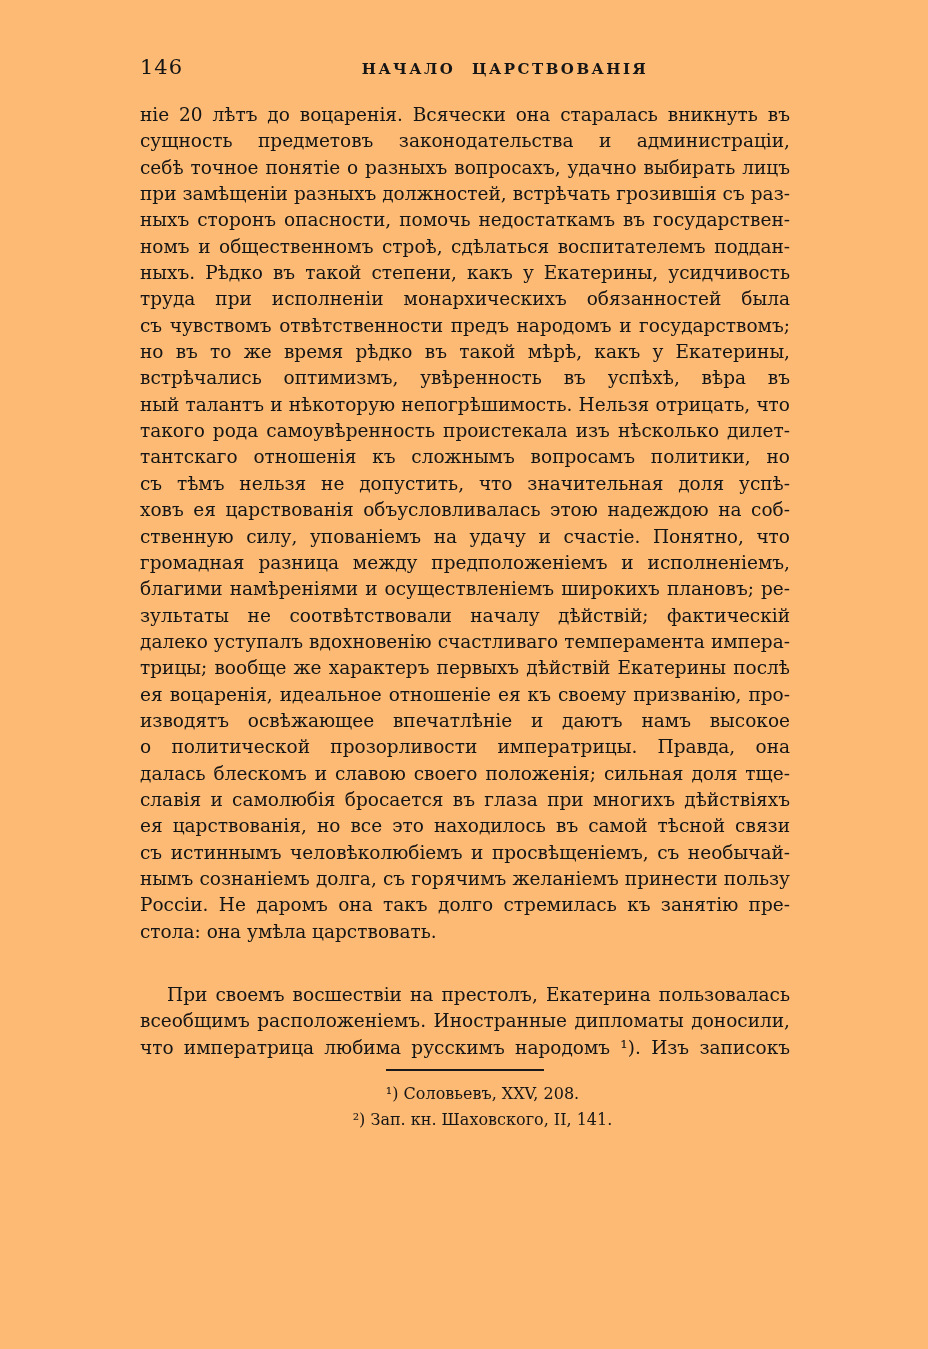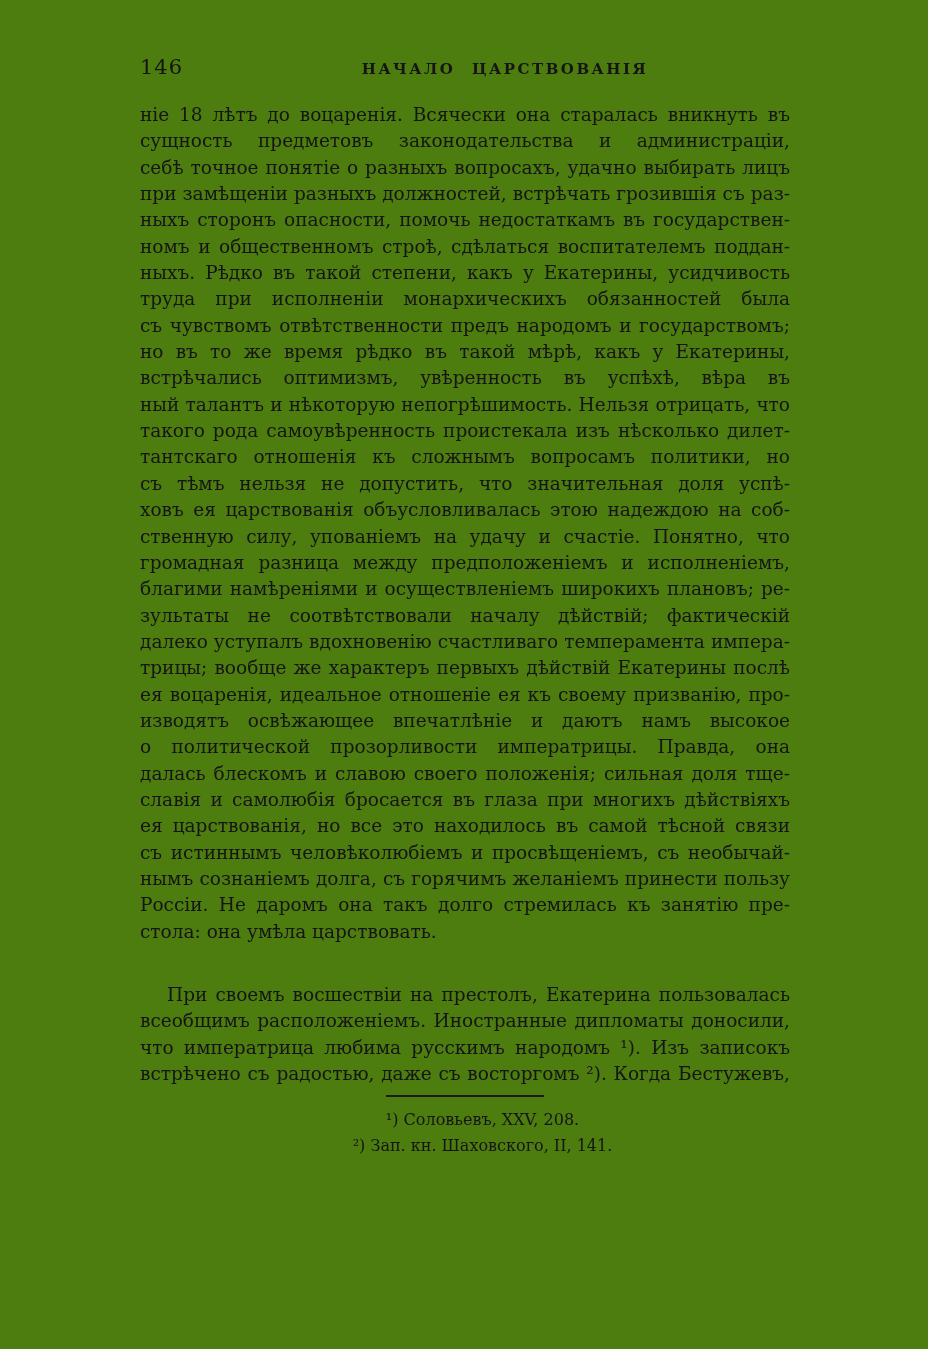--- a/index.html
+++ b/index.html
@@ -4,21 +4,21 @@
 <style>
   html, body {
     margin: 0;
     padding: 0;
     background: #ffffff;
   }
   .page {
     position: relative;
     width: 928px;
     height: 1349px;
-    background: #4d7c0f;
+    background: #fdba74;
     color: #151515;
     font-family: "DejaVu Serif", serif;
     overflow: hidden;
     text-decoration: underline;
   }
   .page-number {
     position: absolute;
     left: 140px;
     top: 55px;
     font-size: 21px;
@@ -85,21 +85,21 @@
 <body>
 
 <div class="page">
 
   <div class="page-number">146</div>
   <div class="running-head">НАЧАЛО ЦАРСТВОВАНІЯ</div>
 
   <div class="content">
 
     <div class="para-1">
-      <div class="line">ніе 18 лѣтъ до воцаренія. Всячески она старалась вникнуть въ</div>
+      <div class="line">ніе 20 лѣтъ до воцаренія. Всячески она старалась вникнуть въ</div>
       <div class="line">сущность предметовъ законодательства и администраціи, составить</div>
       <div class="line">себѣ точное понятіе о разныхъ вопросахъ, удачно выбирать лицъ</div>
       <div class="line">при замѣщеніи разныхъ должностей, встрѣчать грозившія съ раз-</div>
       <div class="line">ныхъ сторонъ опасности, помочь недостаткамъ въ государствен-</div>
       <div class="line">номъ и общественномъ строѣ, сдѣлаться воспитателемъ поддан-</div>
       <div class="line">ныхъ. Рѣдко въ такой степени, какъ у Екатерины, усидчивость</div>
       <div class="line">труда при исполненіи монархическихъ обязанностей была связана</div>
       <div class="line">съ чувствомъ отвѣтственности предъ народомъ и государствомъ;</div>
       <div class="line">но въ то же время рѣдко въ такой мѣрѣ, какъ у Екатерины,</div>
       <div class="line">встрѣчались оптимизмъ, увѣренность въ успѣхѣ, вѣра въ собствен-</div>
@@ -123,21 +123,20 @@
       <div class="line">съ истиннымъ человѣколюбіемъ и просвѣщеніемъ, съ необычай-</div>
       <div class="line">нымъ сознаніемъ долга, съ горячимъ желаніемъ принести пользу</div>
       <div class="line">Россіи. Не даромъ она такъ долго стремилась къ занятію пре-</div>
       <div class="line last">стола: она умѣла царствовать.</div>
     </div>
 
     <div class="para-2">
       <div class="line">При своемъ восшествіи на престолъ, Екатерина пользовалась</div>
       <div class="line">всеобщимъ расположеніемъ. Иностранные дипломаты доносили,</div>
       <div class="line">что императрица любима русскимъ народомъ ¹). Изъ записокъ со-</div>
-      <div class="line">встрѣчено съ радостью, даже съ восторгомъ ²). Когда Бестужевъ,</div>
     </div>
 
     <hr class="footnote-divider">
 
     <div class="footnotes">
       <div class="footnote">¹) Соловьевъ, XXV, 208.</div>
       <div class="footnote">²) Зап. кн. Шаховского, II, 141.</div>
     </div>
 
   </div>

